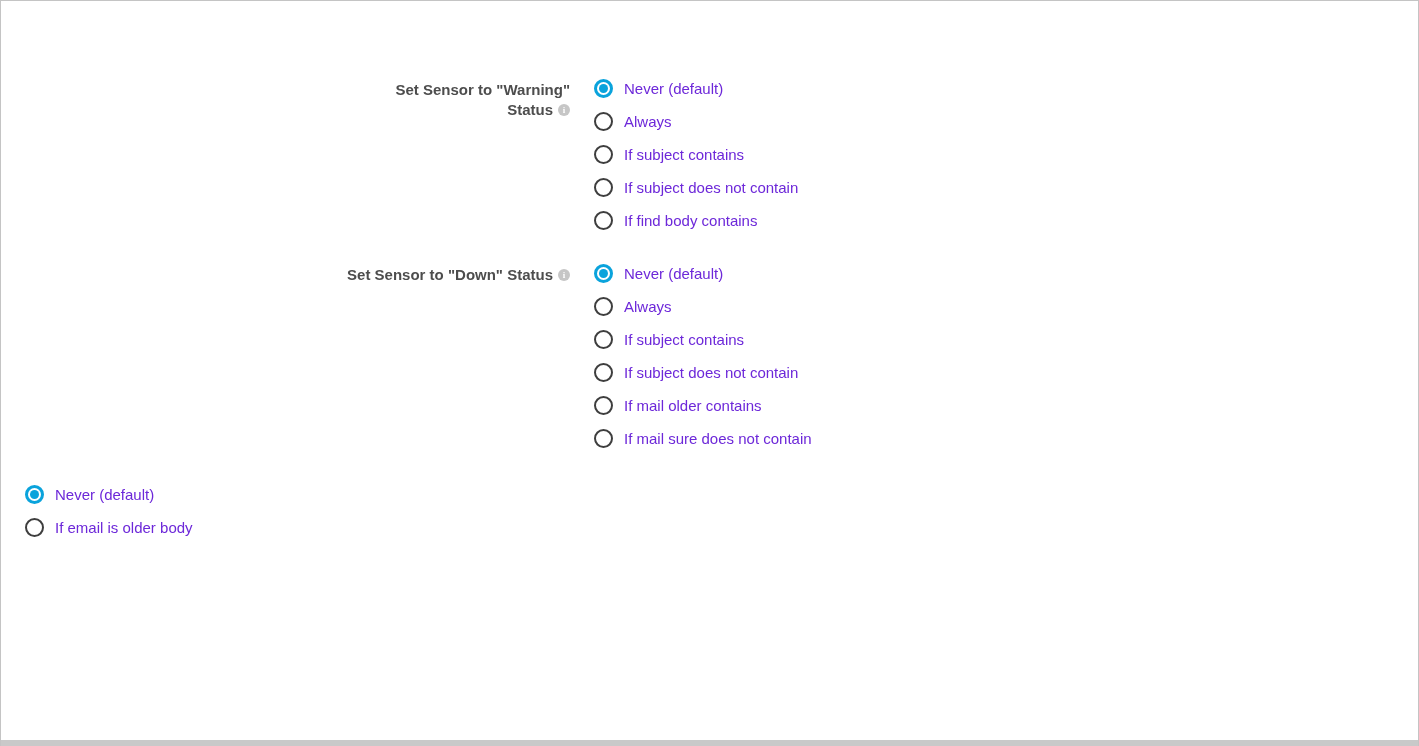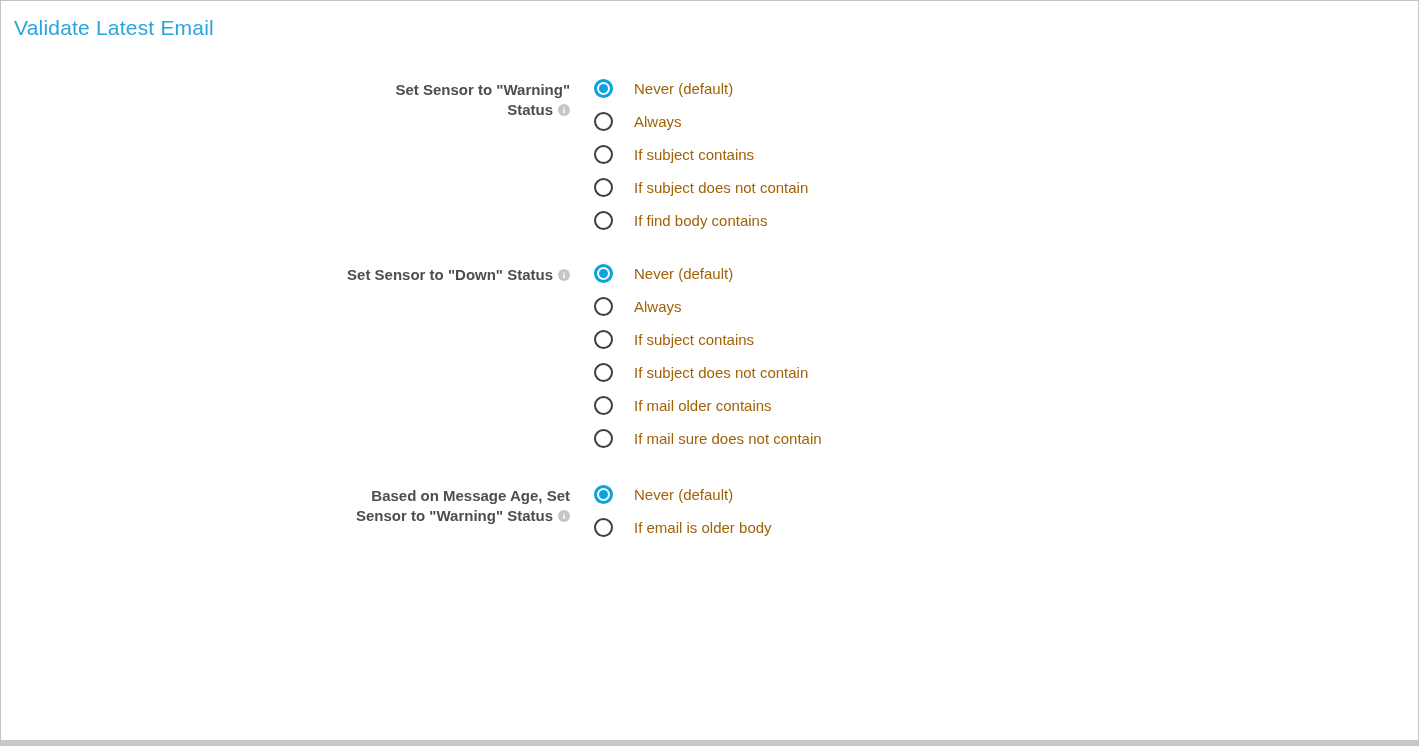--- a/index.html
+++ b/index.html
@@ -97,23 +97,23 @@
   }
   .rb.selected { border: 3px solid #0aa3dc; }
   .rb.selected::after {
     content: "";
     position: absolute;
     inset: 2px;
     border-radius: 50%;
     background: #0aa3dc;
   }
   .rb-label {
-    margin-left: 21px;
+    margin-left: 11px;
     font-size: 15px;
-    color: #a16207;
+    color: #6d28d9;
     line-height: 19px;
     white-space: nowrap;
   }
 
   
   .row-info1   { margin-top: 30px; }
   .row-group1  { margin-top: 47px; }
   .row-group2  { margin-top: 34px; }
   .row-info2   { margin-top: 28px; }
   .row-group3  { margin-top: 37px; }
@@ -123,21 +123,20 @@
     left: 0; right: 0; bottom: 0;
     height: 6px;
     background: #c9c9c9;
   }
 </style>
 </head>
 <body>
 
 <div class="page">
 
-  <h2 class="section-title">Validate Latest Email</h2>
 
   <div class="form">
 
     <div class="row row-info1">
       <div class="label-col"></div>
     </div>
 
     <div class="row row-group1">
       <div class="label-col">
         <span class="field-label"><span class="label-line1">Set Sensor to "Warning"</span><span class="label-line2">Status</span></span><span class="info-icon">i</span>
@@ -197,23 +196,20 @@
           <div class="radio-option">
             <span class="rb"></span>
             <span class="rb-label">If mail sure does not contain</span>
           </div>
         </div>
       </div>
     </div>
 
 
     <div class="row row-group3">
-      <div class="label-col">
-        <span class="field-label"><span class="label-line1">Based on Message Age, Set</span><span class="label-line2">Sensor to "Warning" Status</span></span><span class="info-icon">i</span>
-      </div>
       <div class="control-col">
         <div class="radio-group">
           <div class="radio-option">
             <span class="rb selected"></span>
             <span class="rb-label">Never (default)</span>
           </div>
           <div class="radio-option">
             <span class="rb"></span>
             <span class="rb-label">If email is older body</span>
           </div>

